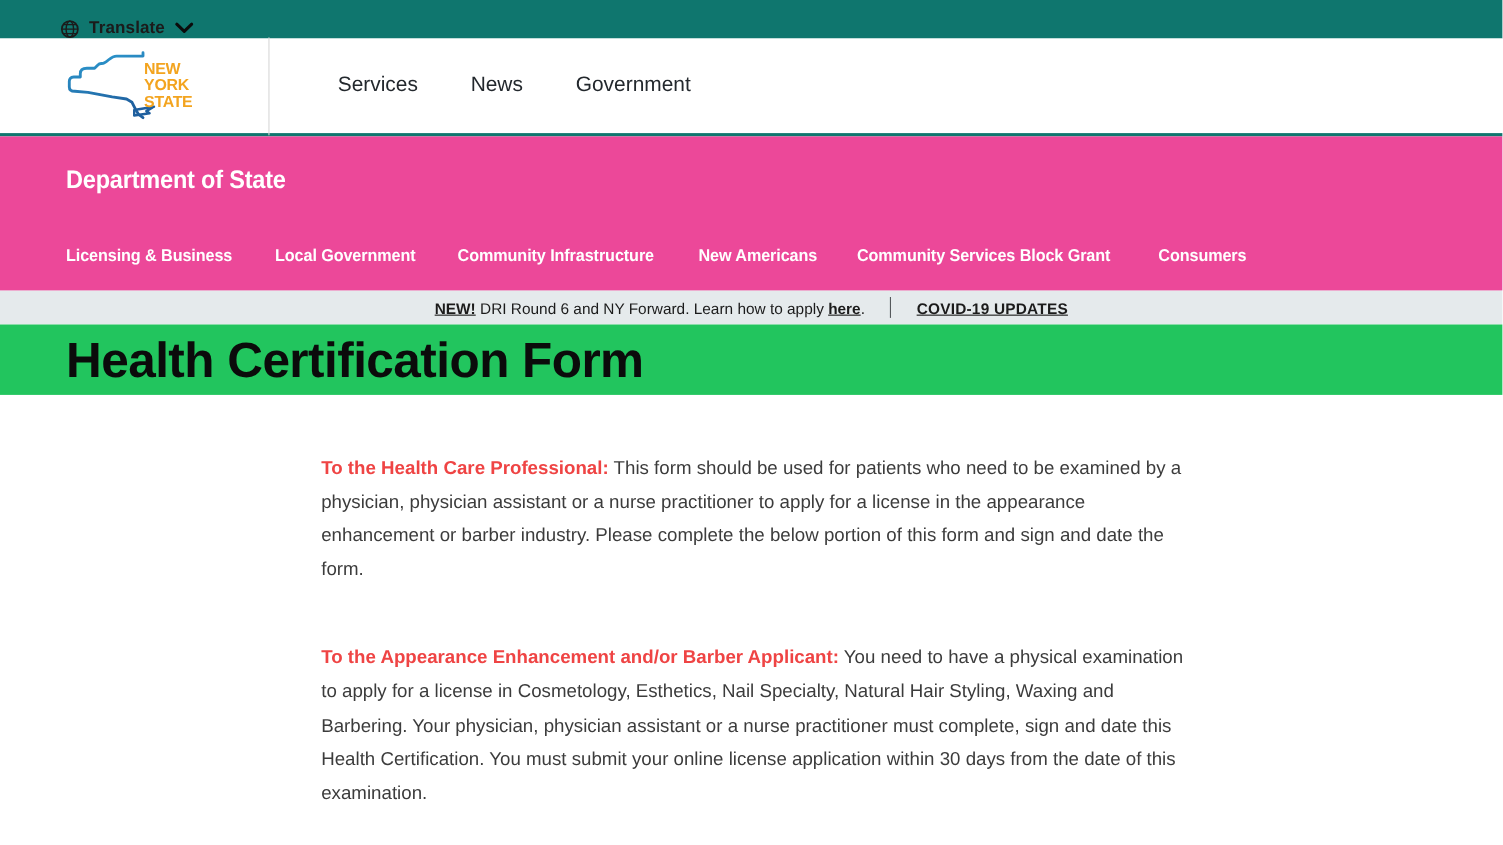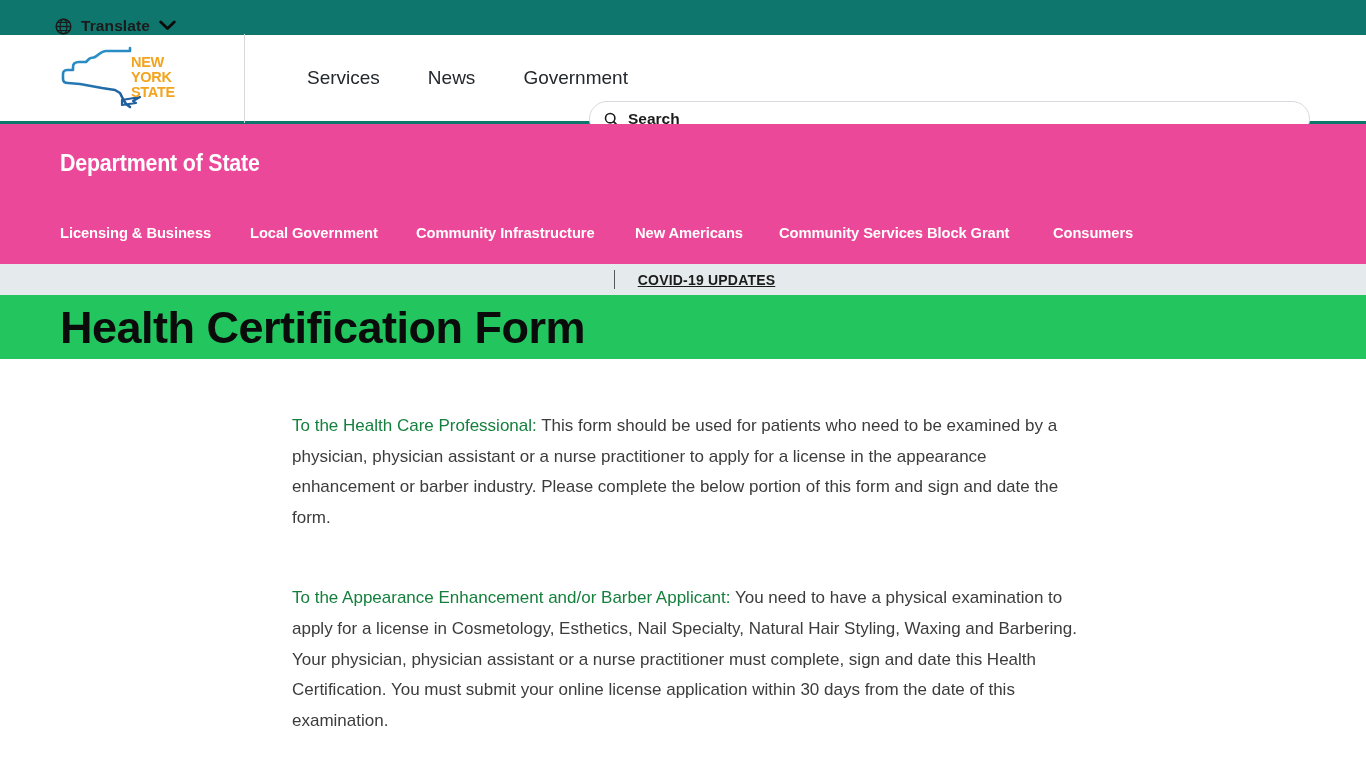--- a/index.html
+++ b/index.html
@@ -208,22 +208,22 @@
   }
   .content p {
     margin: 0 0 50px 0;
     width: 785px;
     font-size: 17px;
     line-height: 30.6px;
     color: #3c3c3c;
     font-family: "Liberation Sans", sans-serif;
   }
   .content p b {
-    color: #15803d;
-    font-weight: normal;
+    color: #ef4444;
+    font-weight: bold;
   }
 </style>
 </head>
 <body>
 
 <div class="translate-bar">
   <button class="translate-btn">
     <span class="globe-icon">
       <svg width="17" height="17" viewBox="0 0 20 20">
         <circle cx="10" cy="10" r="8.6" fill="none" stroke="#1b1b1b" stroke-width="1.8"></circle>
@@ -259,44 +259,36 @@
       <text x="71" y="54" font-family="&quot;Liberation Sans&quot;, sans-serif" font-size="14.5" font-weight="bold" fill="#f3a41f" letter-spacing="-0.3">STATE</text>
     </svg>
   </div>
 
   <nav class="mainnav">
     <a href="#">Services</a>
     <a href="#">News</a>
     <a href="#">Government</a>
   </nav>
 
-  <div class="searchbox">
-    <span class="search-icon">
-      <svg width="15" height="15" viewBox="0 0 16 16">
-        <circle cx="6.6" cy="6.6" r="5" fill="none" stroke="#1b1b1b" stroke-width="1.7"></circle>
-        <line x1="10.3" y1="10.3" x2="15" y2="15" stroke="#1b1b1b" stroke-width="1.9" stroke-linecap="round"></line>
-      </svg>
-    </span>
-    <span class="search-ph">Search</span>
-  </div>
 </div>
 
 <div class="agency">
   <div class="agency-title">Department of State</div>
   <nav class="agency-nav">
     <a href="#">Licensing &amp; Business</a>
     <a href="#">Local Government</a>
     <a href="#">Community Infrastructure</a>
     <a href="#">New Americans</a>
     <a href="#">Community Services Block Grant</a>
     <a href="#">Consumers</a>
   </nav>
 </div>
 
 <div class="alertbar">
+  <div class="alert-item"><a href="#" class="new-badge">NEW!</a><span> DRI Round 6 and NY Forward. Learn how to apply </span><a href="#">here</a><span>.</span></div>
   <div class="alert-sep"></div>
   <div class="alert-item alert-covid"><a href="#">COVID-19 UPDATES</a></div>
 </div>
 
 <div class="titleband">
   <h1>Health Certification Form</h1>
 </div>
 
 <main class="content">
   <p><b>To the Health Care Professional:</b><span> This form should be used for patients who need to be examined by a physician, physician assistant or a nurse practitioner to apply for a license in the appearance enhancement or barber industry. Please complete the below portion of this form and sign and date the form.</span></p>

